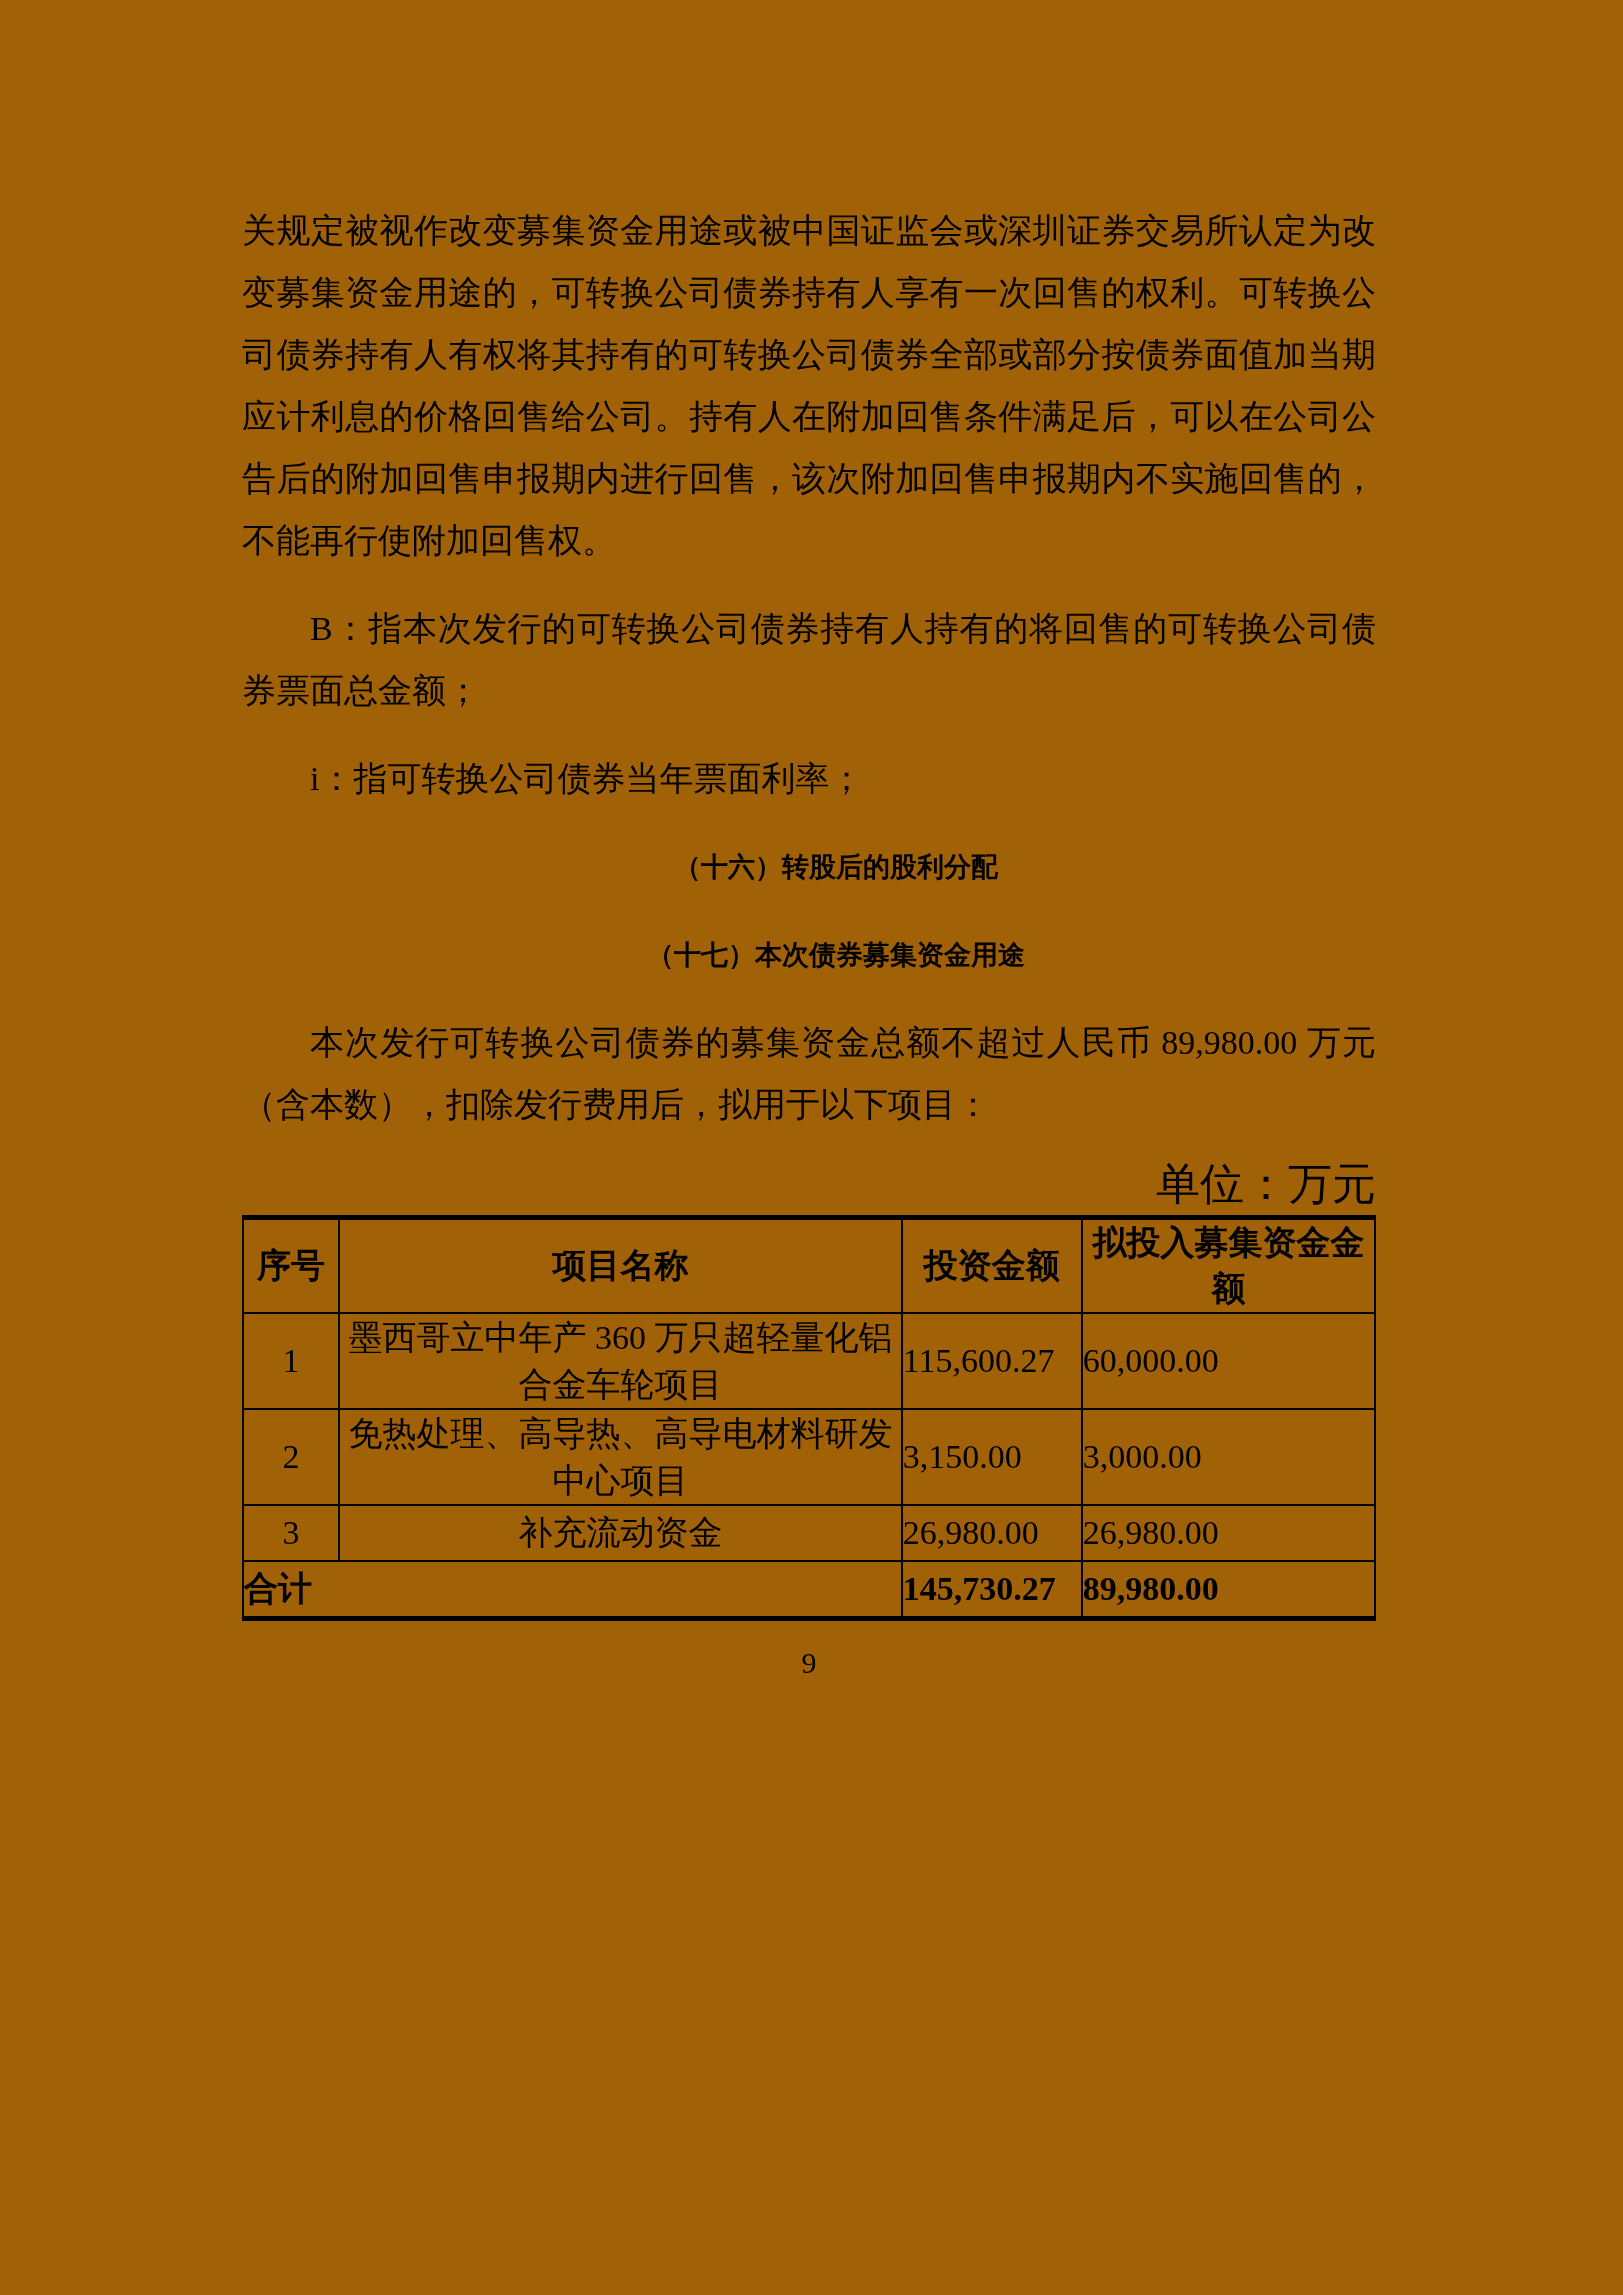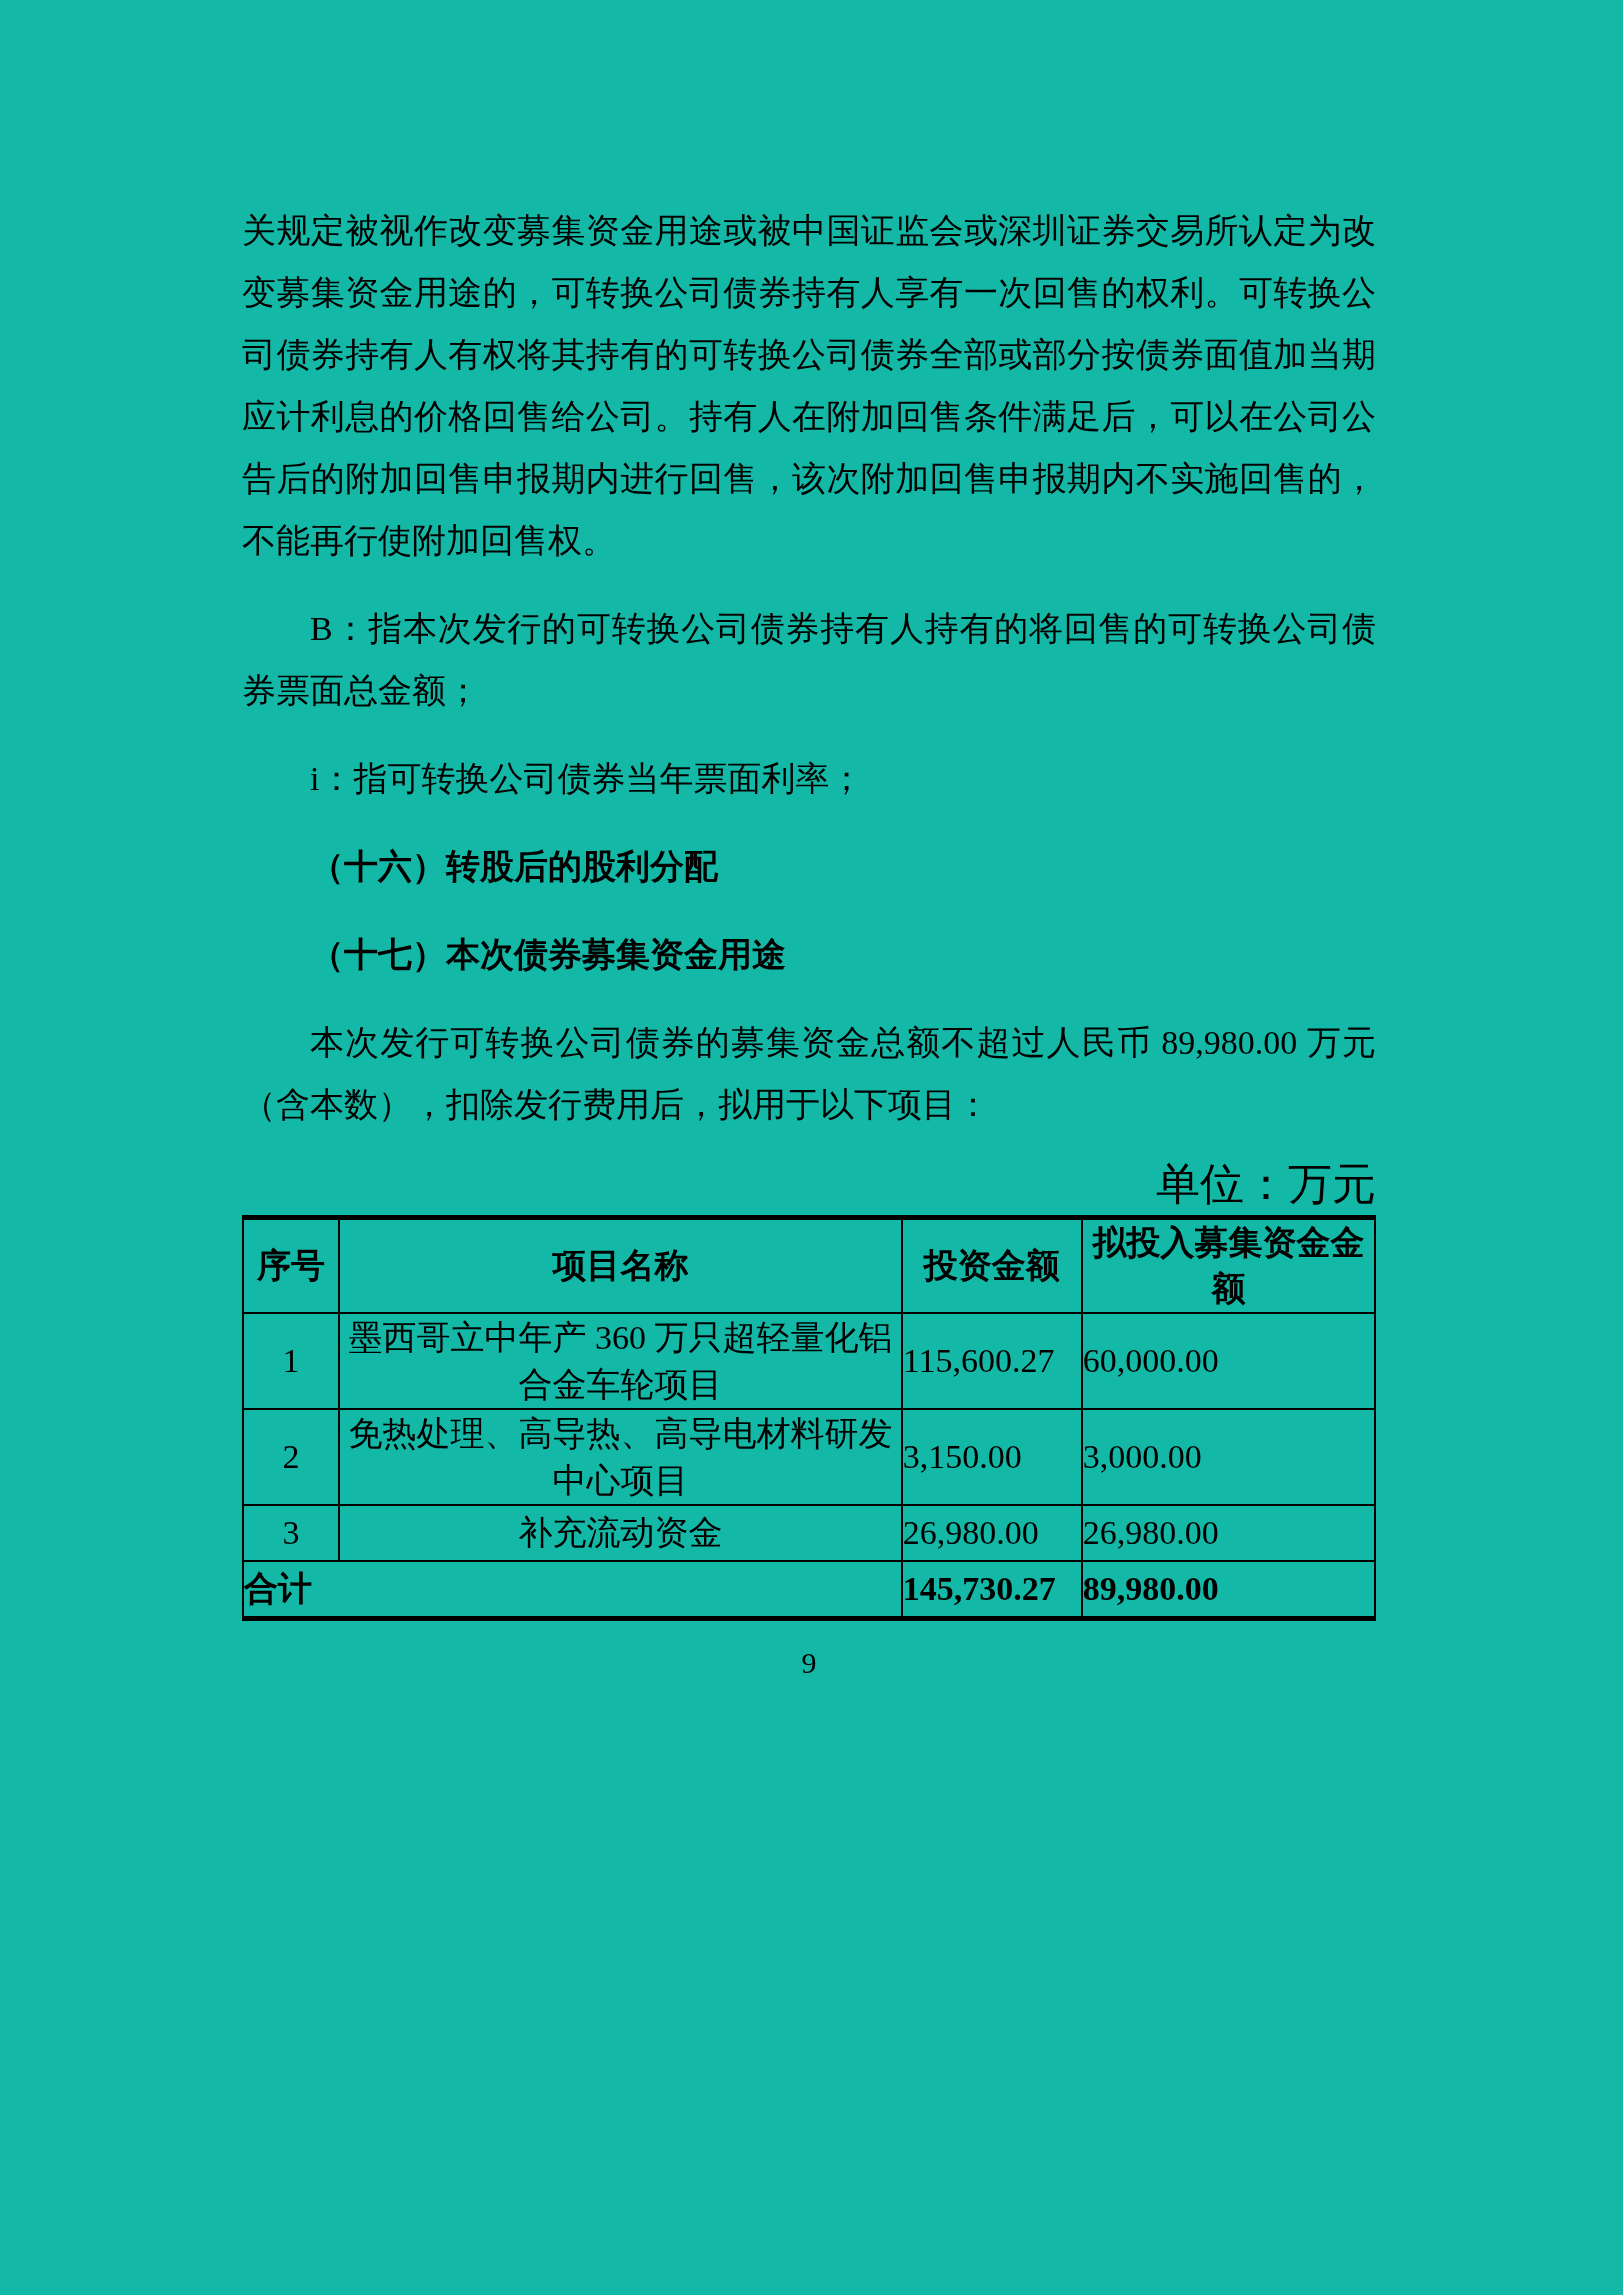--- a/index.html
+++ b/index.html
@@ -1,45 +1,46 @@
 <!DOCTYPE html>
 <html style="font-size:10.5px"><head>
 <meta charset="utf-8">
 <style>
   html,body { margin:0; padding:0; background:#888; }
   .page {
     position:relative;
     width:1623px;
     height:2295px;
     margin:0 auto;
-    background:#14b8a6;
+    background:#a16207;
     font-family:"Liberation Serif","DejaVu Serif",serif;
     color:#000;
     overflow:hidden;
   }
   .content {
     position:absolute;
     left:242px;
     top:200px;
     width:1134px;
   }
   p.body {
     font-size:34px;
     line-height:62px;
     text-align:justify;
     margin:0 0 26px 0;
     text-indent:0;
   }
   p.ind { text-indent:2em; }
   h3.sec {
-    font-size:34px;
+    font-size:27px;
     line-height:62px;
     font-weight:bold;
     margin:0 0 26px 0;
     text-indent:2em;
+    text-align:center;
   }
   .unit {
     font-size:44px;
     line-height:46px;
     text-align:right;
     margin:9.2px 0 6.5px 0;
   }
   table.fund {
     width:100%;
     border-collapse:collapse;

